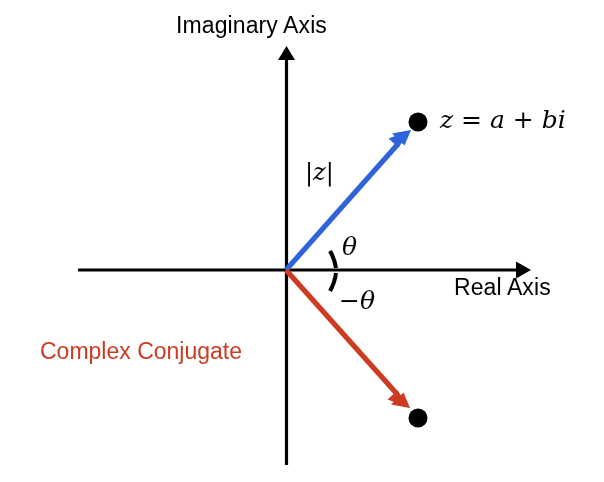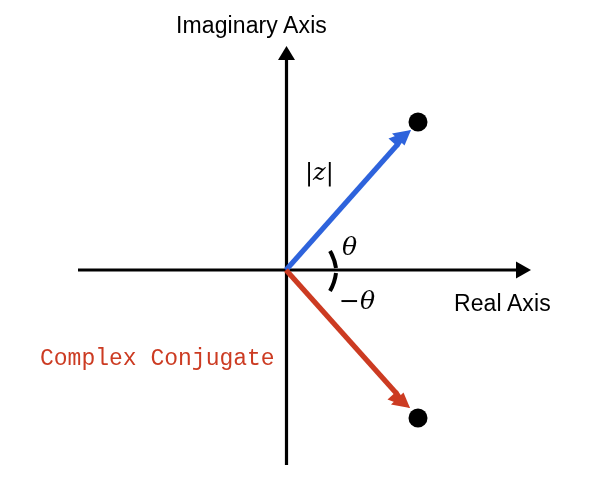--- a/index.html
+++ b/index.html
@@ -39,26 +39,26 @@
     font-size: 23px;
     font-weight: 400;
     letter-spacing: 0.1px;
   }
   #imaginary-axis-title {
     left: 176px;
     top: 14px;
   }
   #real-axis-title {
     left: 454px;
-    top: 292px;
+    top: 276px;
   }
   #complex-conjugate-note {
     left: 40px;
-    top: 348px;
-    font-family: Liberation Mono, monospace;
+    top: 340px;
+    font-family: Liberation Sans, sans-serif;
     font-size: 23px;
     font-weight: 400;
   }
   
   .math {
     font-family: "DejaVu Serif", "Liberation Serif", serif;
     font-style: italic;
     font-size: 25px;
     color: #000000;
   }
@@ -123,20 +123,21 @@
 
     <circle cx="418" cy="418" r="9.5" fill="#000000"></circle>
   </svg>
 
   <div class="lbl axis-title" id="imaginary-axis-title">Imaginary Axis</div>
 
   <div class="lbl axis-title" id="real-axis-title">Real Axis</div>
 
   <div class="lbl" id="complex-conjugate-note" style="color:#cc3b22;">Complex Conjugate</div>
 
+  <div class="lbl math" id="label-z">z = a + bi</div>
 
 
   <div class="lbl math" id="label-modulus">|z|</div>
 
   <div class="lbl math" id="label-theta">θ</div>
 
   <div class="lbl math" id="label-neg-theta">−θ</div>
 
 </div>
 

